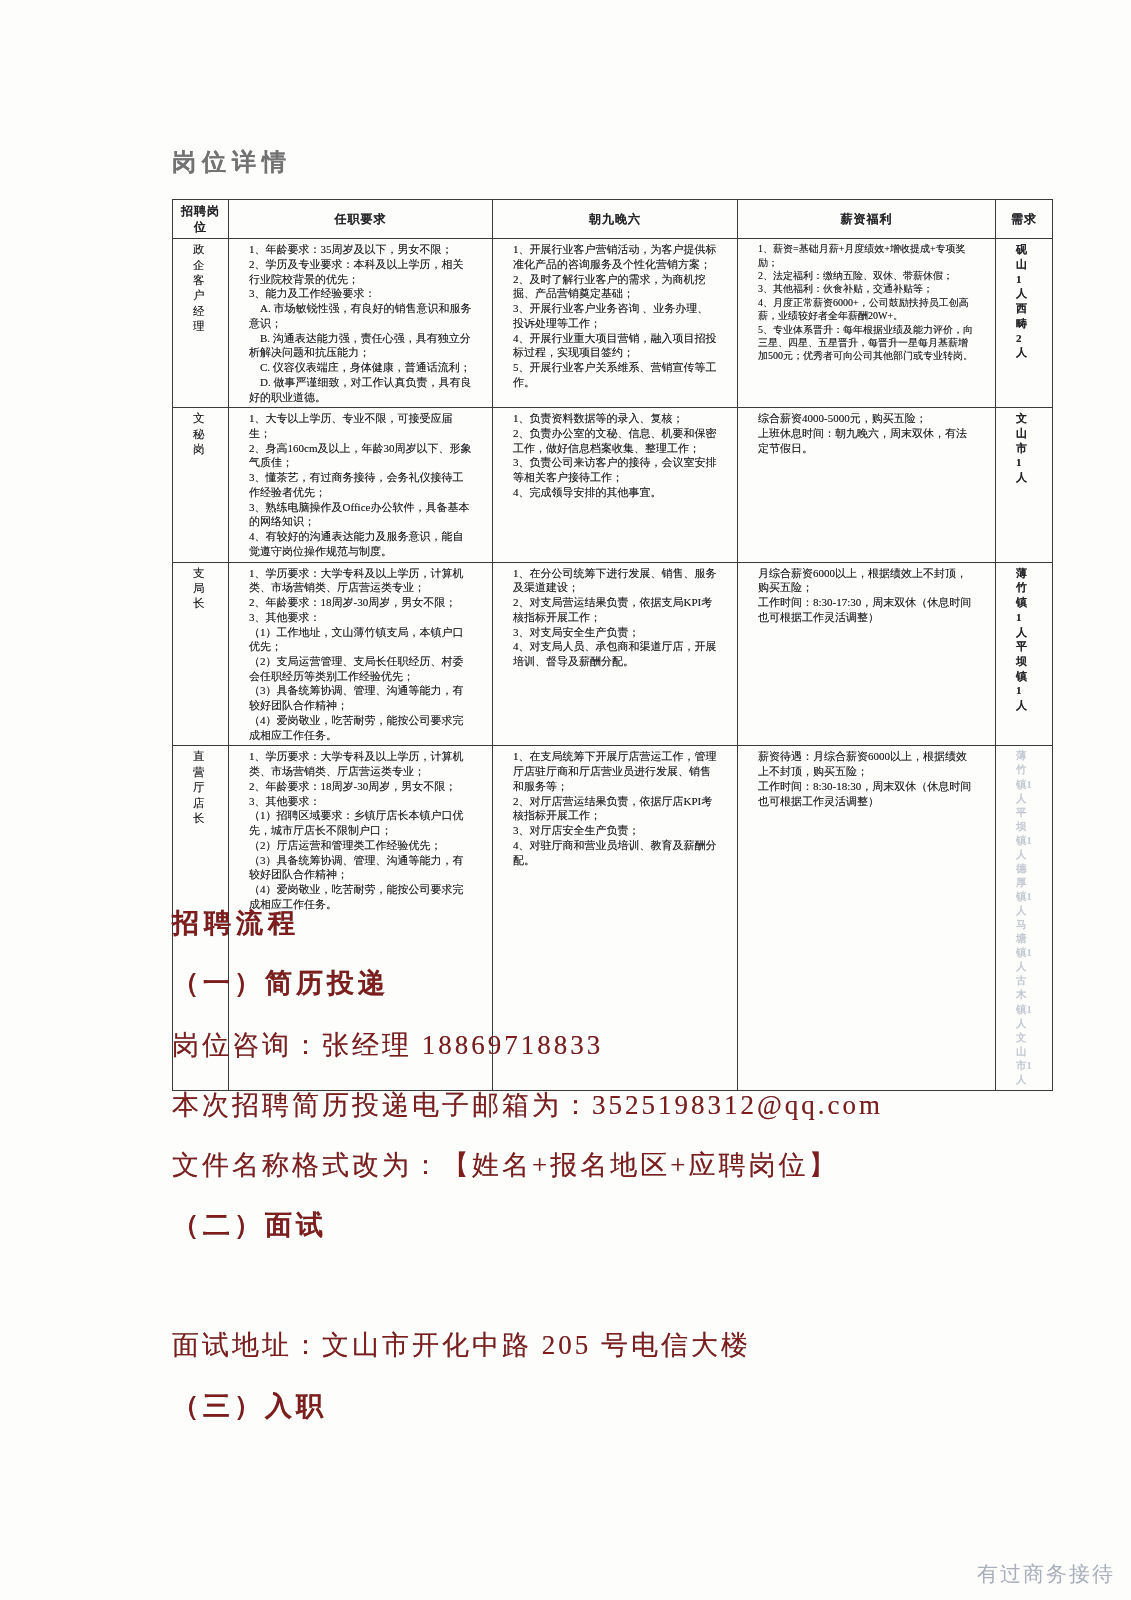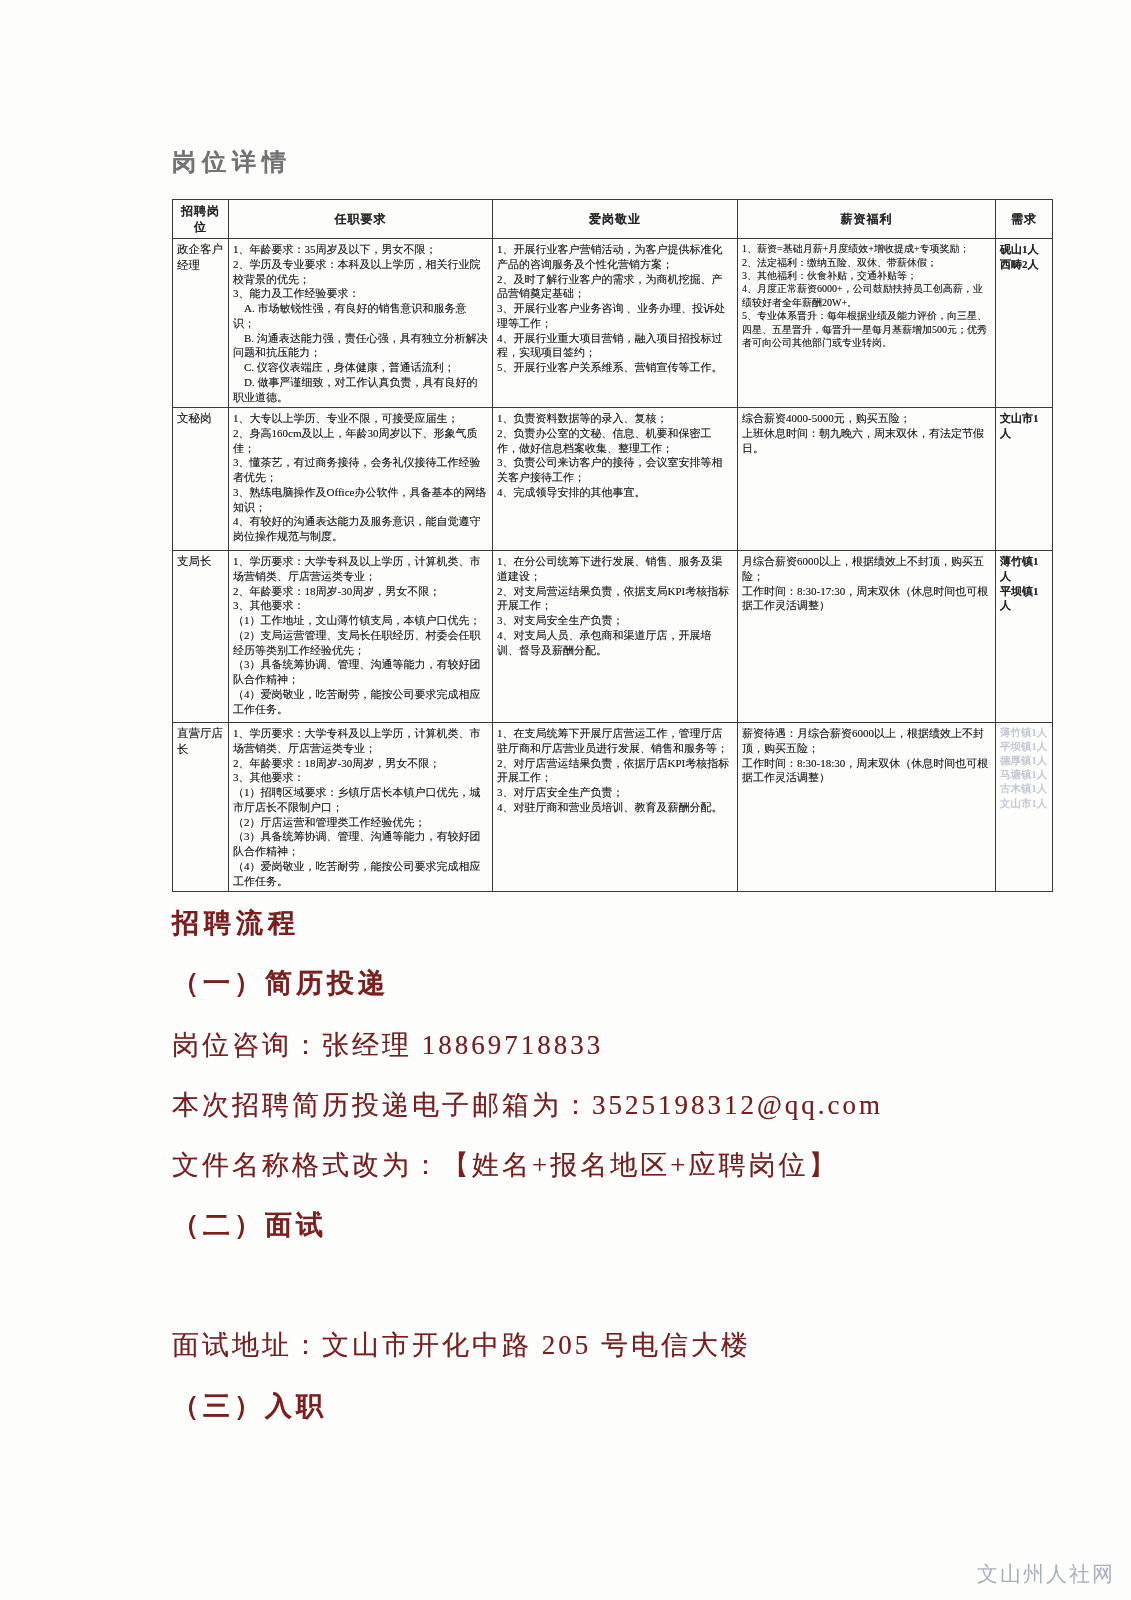--- a/index.html
+++ b/index.html
@@ -16,21 +16,21 @@
     font-size:24px;font-weight:600;letter-spacing:6px;color:#737373;
   }
   
   table.jobs{
     position:absolute;left:172px;top:199px;width:880px;
     border-collapse:collapse;table-layout:fixed;
     font-size:11px;line-height:1.34;color:#232326;
   }
   table.jobs th,table.jobs td{
     border:1.4px solid #3a3a3c;
-    padding:3px 4px;
+    padding:3px 20px;
     vertical-align:top;
     word-break:break-all;
     white-space:pre-wrap;
   }
   table.jobs th{
     font-size:12px;font-weight:700;text-align:center;
     padding:3px 2px;height:18px;vertical-align:middle;
     letter-spacing:1px;
   }
   td.pos{vertical-align:middle;text-align:left;font-size:11.5px;padding:2px 2px;}
@@ -72,21 +72,21 @@
       <col style="width:56px">
         <col style="width:264px">
         <col style="width:245px">
         <col style="width:258px">
         <col style="width:57px">
     </colgroup>
     <thead>
       <tr>
         <th>招聘岗位</th>
         <th>任职要求</th>
-        <th>爱岗敬业</th>
+        <th>朝九晚六</th>
         <th>薪资福利</th>
         <th>需求</th>
       </tr>
     </thead>
     <tbody>
       <tr class="r1" style="height:152px">
         <td class="pos">政企客户经理</td>
         <td class="req">1、年龄要求：35周岁及以下，男女不限；
 2、学历及专业要求：本科及以上学历，相关行业院校背景的优先；
 3、能力及工作经验要求：
@@ -167,15 +167,15 @@
 
   <div class="proc heading" style="top:905px">招聘流程</div>
   <div class="proc step" style="top:965px">（一）简历投递</div>
   <div class="proc" style="top:1027px">岗位咨询：张经理 18869718833</div>
   <div class="proc" style="top:1087px">本次招聘简历投递电子邮箱为：3525198312@qq.com</div>
   <div class="proc" style="top:1147px">文件名称格式改为：【姓名+报名地区+应聘岗位】</div>
   <div class="proc step" style="top:1207px">（二）面试</div>
   <div class="proc" style="top:1327px">面试地址：文山市开化中路 205 号电信大楼</div>
   <div class="proc step" style="top:1388px">（三）入职</div>
 
-  <div class="watermark">文山州人社网</div>
+  <div class="watermark">有过商务接待</div>
 
 </div>
 
 </body></html>

